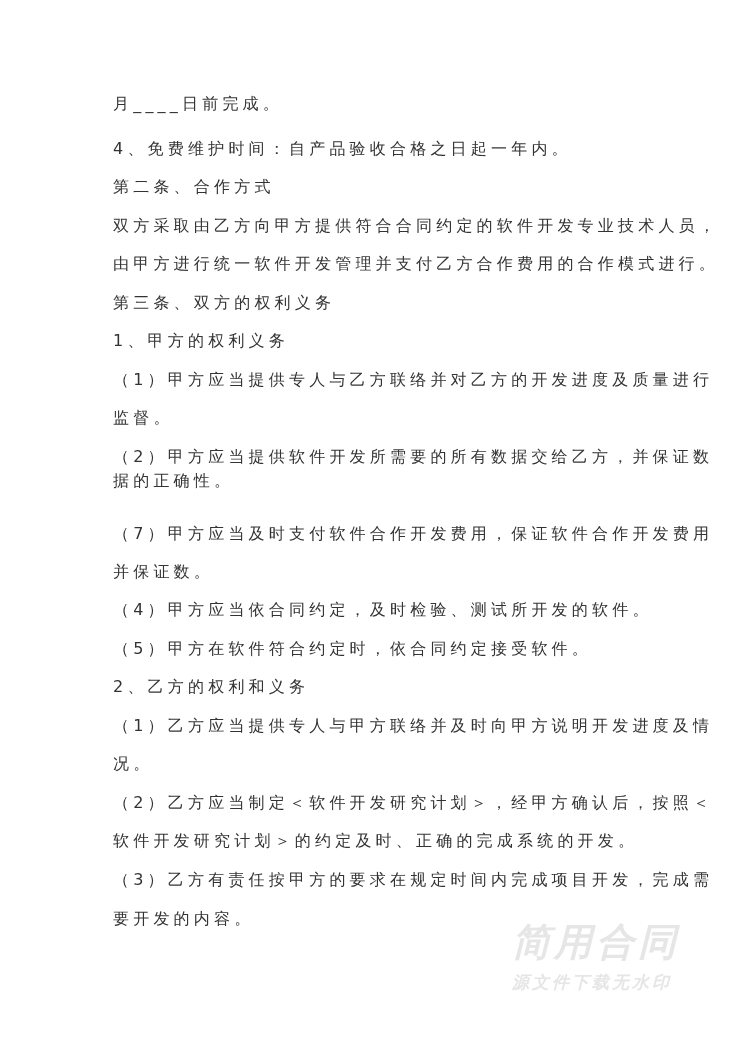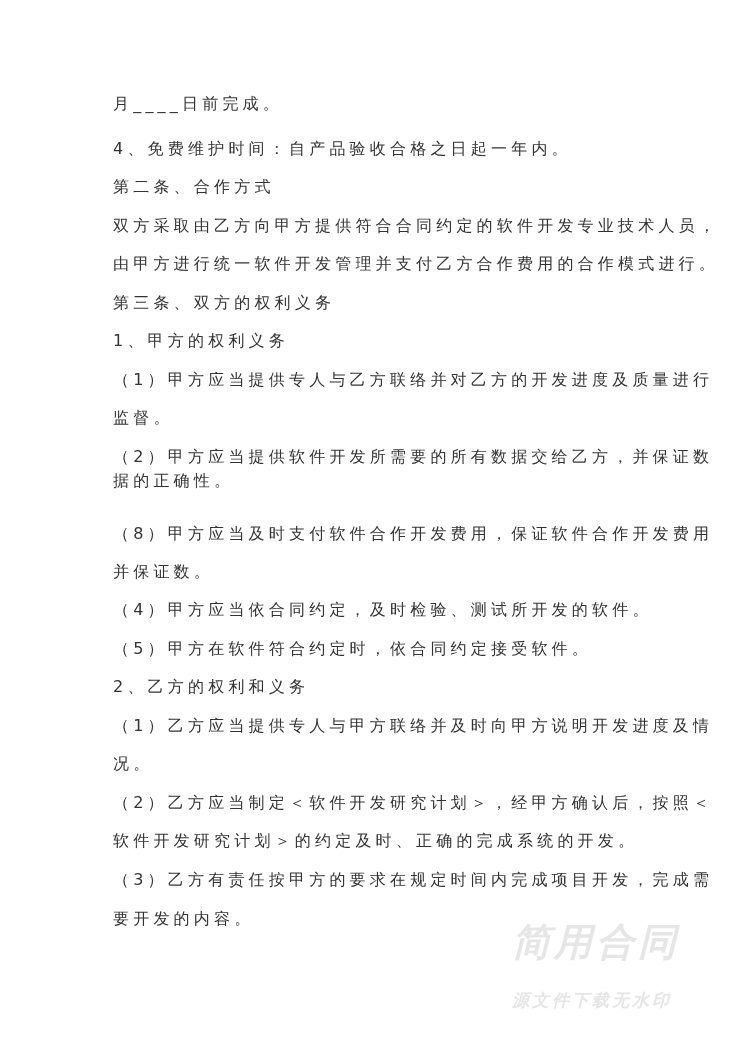--- a/index.html
+++ b/index.html
@@ -30,39 +30,39 @@
       text-align: left;
       color: #e6e6e6;
       font-style: italic;
     }
     .wm-title {
       font-size: 38px; font-weight: bold; letter-spacing: 4px; line-height: 44px;
       display: block;
     }
     .wm-sub {
       font-size: 17px; font-weight: bold; letter-spacing: 3px; line-height: 24px;
-      display: block; margin-top: 24px;
+      display: block; margin-top: 6px;
     }
   </style>
 </head>
 <body>
 
 <div class="page">
   <div class="line" style="top:94px">月____日前完成。</div>
   <div class="line" style="top:139px">4、免费维护时间：自产品验收合格之日起一年内。</div>
   <div class="line" style="top:177px">第二条、合作方式</div>
   <div class="line" style="top:216px">双方采取由乙方向甲方提供符合合同约定的软件开发专业技术人员，</div>
   <div class="line" style="top:254px">由甲方进行统一软件开发管理并支付乙方合作费用的合作模式进行。</div>
   <div class="line" style="top:293px">第三条、双方的权利义务</div>
   <div class="line" style="top:331px">1、甲方的权利义务</div>
   <div class="line" style="top:370px">（1）甲方应当提供专人与乙方联络并对乙方的开发进度及质量进行</div>
   <div class="line" style="top:408px">监督。</div>
   <div class="line" style="top:447px">（2）甲方应当提供软件开发所需要的所有数据交给乙方，并保证数</div>
   <div class="line" style="top:471px">据的正确性。</div>
-  <div class="line" style="top:524px">（8）甲方应当及时支付软件合作开发费用，保证软件合作开发费用</div>
+  <div class="line" style="top:524px">（7）甲方应当及时支付软件合作开发费用，保证软件合作开发费用</div>
   <div class="line" style="top:562px">并保证数。</div>
   <div class="line" style="top:600px">（4）甲方应当依合同约定，及时检验、测试所开发的软件。</div>
   <div class="line" style="top:639px">（5）甲方在软件符合约定时，依合同约定接受软件。</div>
   <div class="line" style="top:677px">2、乙方的权利和义务</div>
   <div class="line" style="top:716px">（1）乙方应当提供专人与甲方联络并及时向甲方说明开发进度及情</div>
   <div class="line" style="top:754px">况。</div>
   <div class="line" style="top:793px">（2）乙方应当制定＜软件开发研究计划＞，经甲方确认后，按照＜</div>
   <div class="line" style="top:831px">软件开发研究计划＞的约定及时、正确的完成系统的开发。</div>
   <div class="line" style="top:870px">（3）乙方有责任按甲方的要求在规定时间内完成项目开发，完成需</div>
   <div class="line" style="top:909px">要开发的内容。</div>

